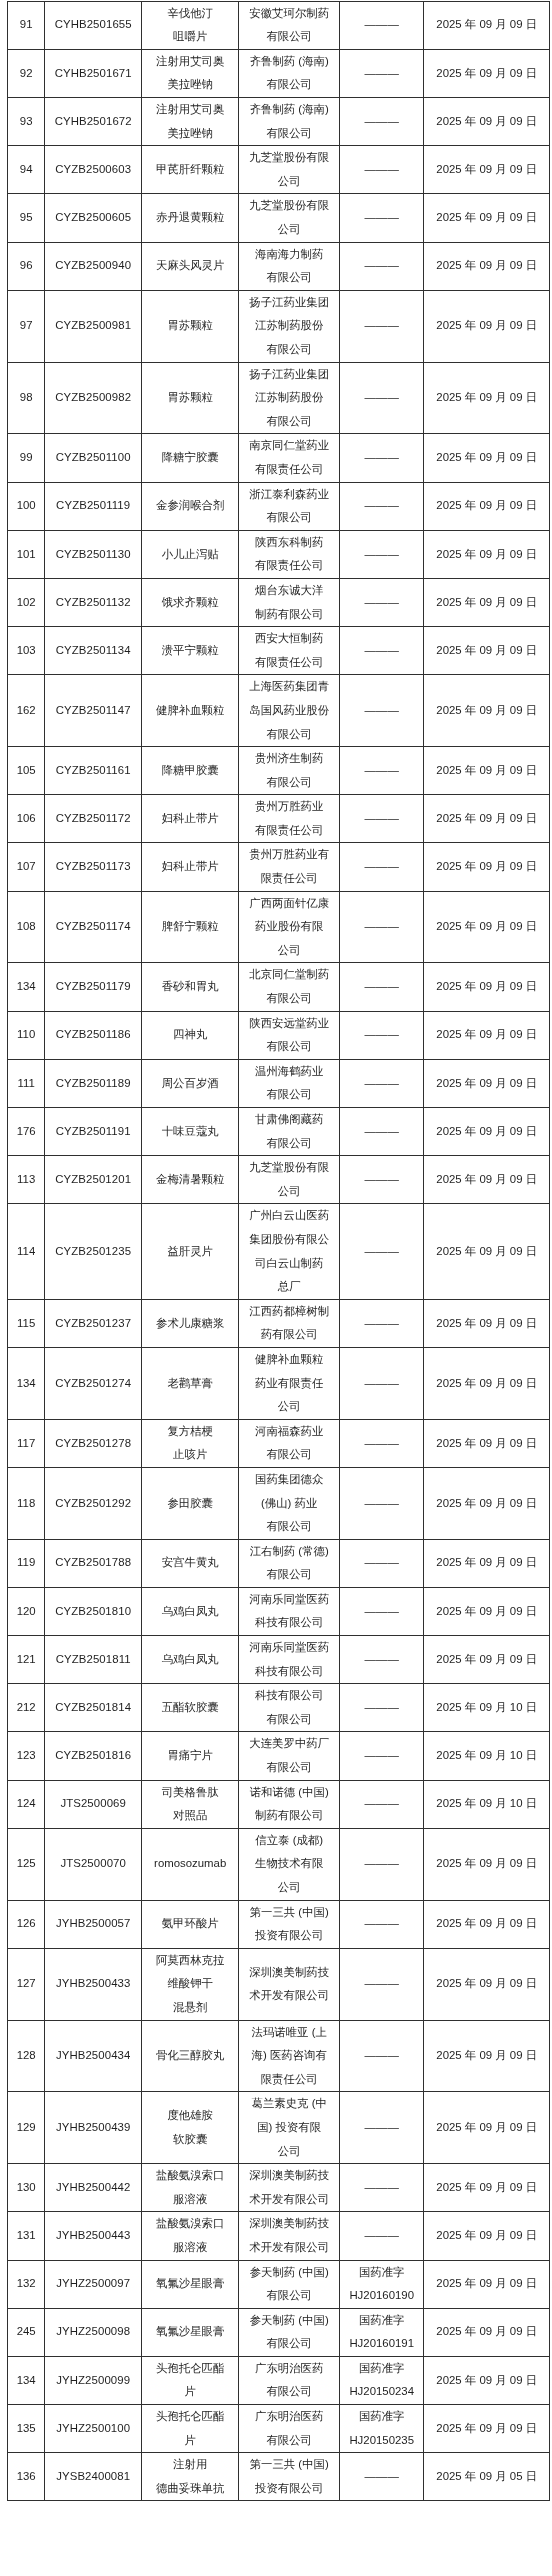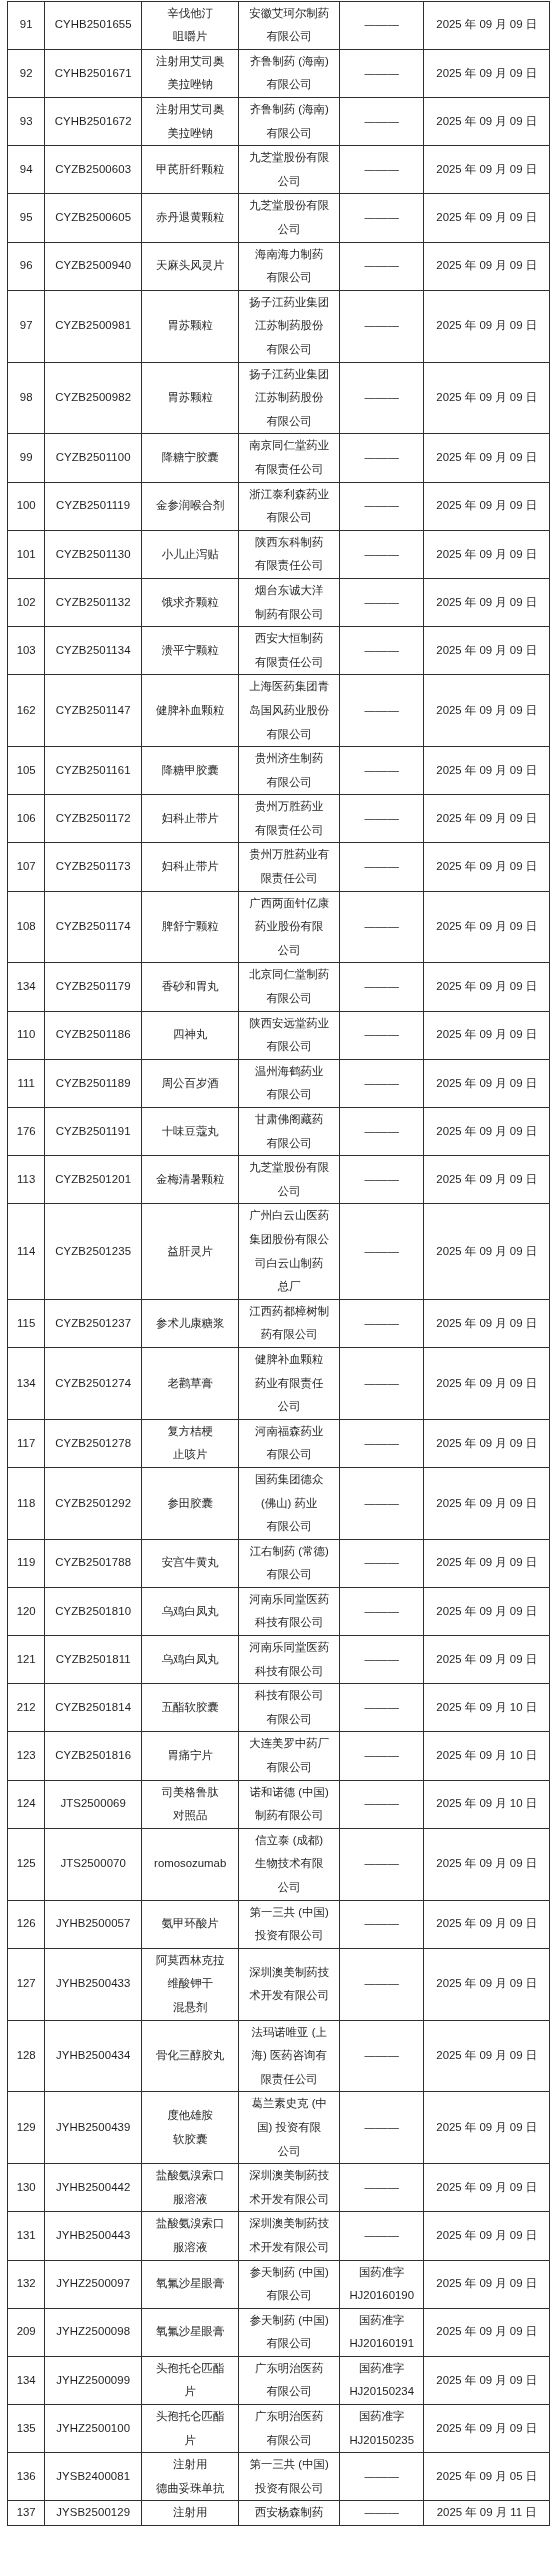--- a/index.html
+++ b/index.html
@@ -440,21 +440,21 @@
     <td class="cell-no">132</td>
     <td class="cell-reg">JYHZ2500097</td>
     <td class="cell-name">氧氟沙星眼膏</td>
     <td class="cell-company">参天制药 (中国)
 有限公司</td>
     <td class="cell-code">国药准字
 HJ20160190</td>
     <td class="cell-date">2025 年 09 月 09 日</td>
   </tr>
         <tr>
-    <td class="cell-no">209</td>
+    <td class="cell-no">245</td>
     <td class="cell-reg">JYHZ2500098</td>
     <td class="cell-name">氧氟沙星眼膏</td>
     <td class="cell-company">参天制药 (中国)
 有限公司</td>
     <td class="cell-code">国药准字
 HJ20160191</td>
     <td class="cell-date">2025 年 09 月 09 日</td>
   </tr>
         <tr>
     <td class="cell-no">134</td>
@@ -481,24 +481,16 @@
         <tr>
     <td class="cell-no">136</td>
     <td class="cell-reg">JYSB2400081</td>
     <td class="cell-name">注射用
 德曲妥珠单抗</td>
     <td class="cell-company">第一三共 (中国)
 投资有限公司</td>
     <td class="cell-code">———</td>
     <td class="cell-date">2025 年 09 月 05 日</td>
   </tr>
-        <tr>
-    <td class="cell-no">137</td>
-    <td class="cell-reg">JYSB2500129</td>
-    <td class="cell-name">注射用</td>
-    <td class="cell-company">西安杨森制药</td>
-    <td class="cell-code">———</td>
-    <td class="cell-date">2025 年 09 月 11 日</td>
-  </tr>
       </tbody>
   </table>
 </div>
 
 
 </body></html>

